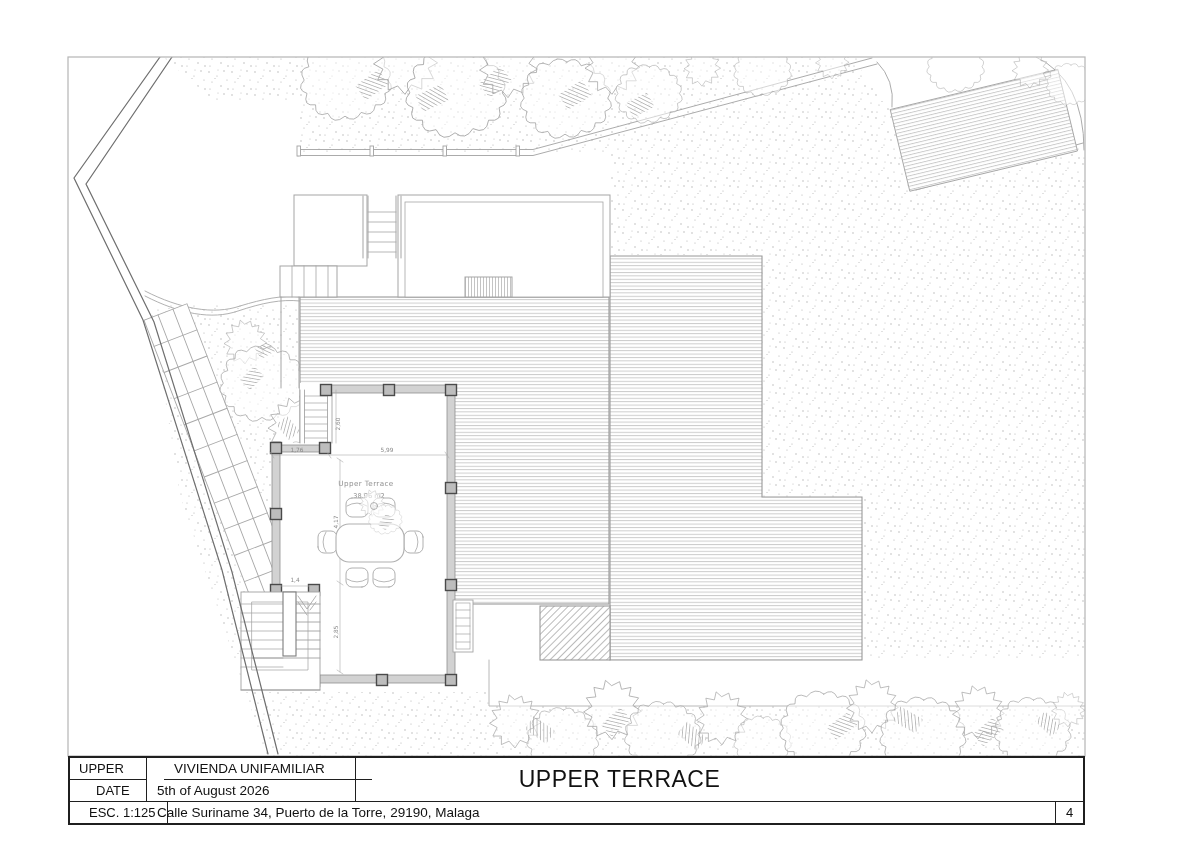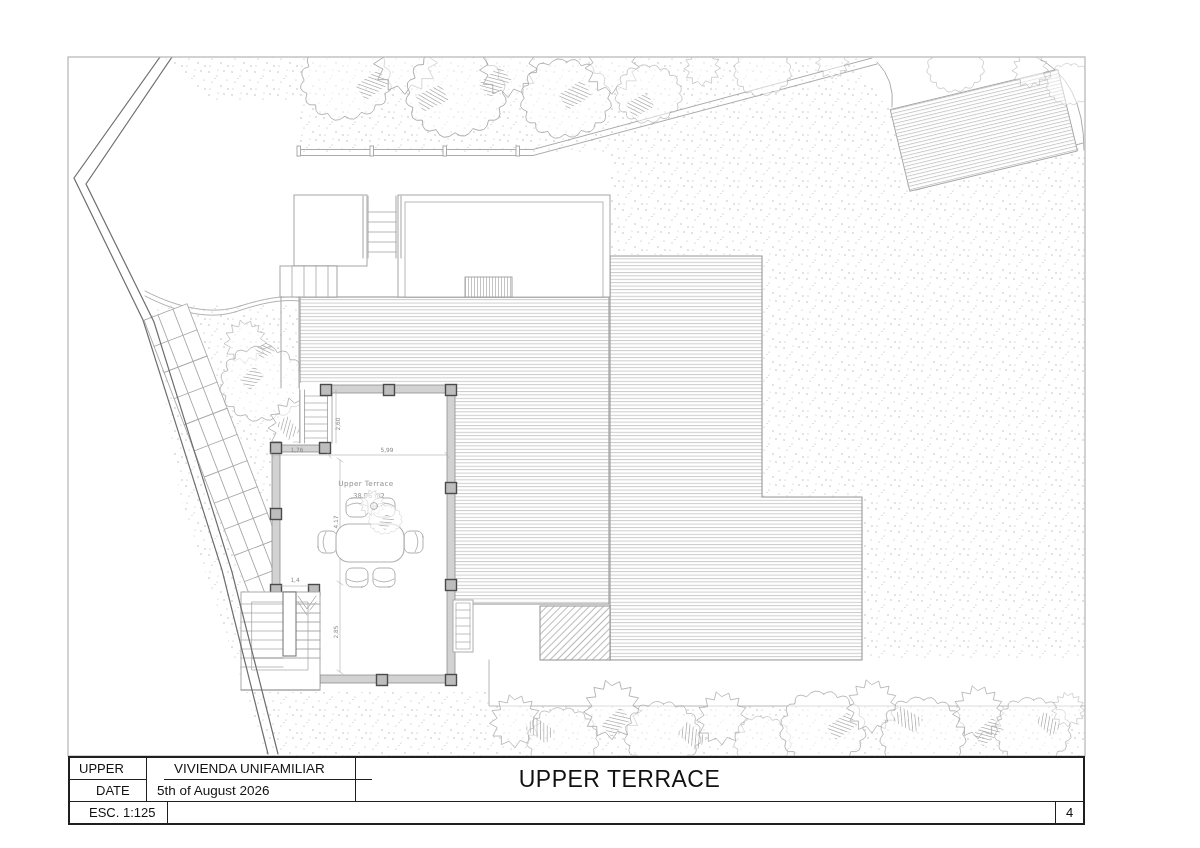--- a/index.html
+++ b/index.html
@@ -293,16 +293,17 @@
   <rect x="68" y="57" width="1017" height="699" fill="none" stroke="#b5b5b5" stroke-width="1.2"></rect>
 </svg>
 
 <div class="tb">
   <div class="cell c-name-l">UPPER</div>
   <div class="cell c-name-v">VIVIENDA UNIFAMILIAR</div>
   <div class="cell c-date-l">DATE</div>
   <div class="cell c-date-v">5th of August 2026</div>
   <div class="cell c-title">UPPER TERRACE</div>
   <div class="cell c-esc">ESC. 1:125</div>
+  <div class="cell c-addr">Calle Suriname 34, Puerto de la Torre, 29190, Malaga</div>
   <div class="cell c-page">4</div>
 </div>
 
 </div>
 
 </body></html>

